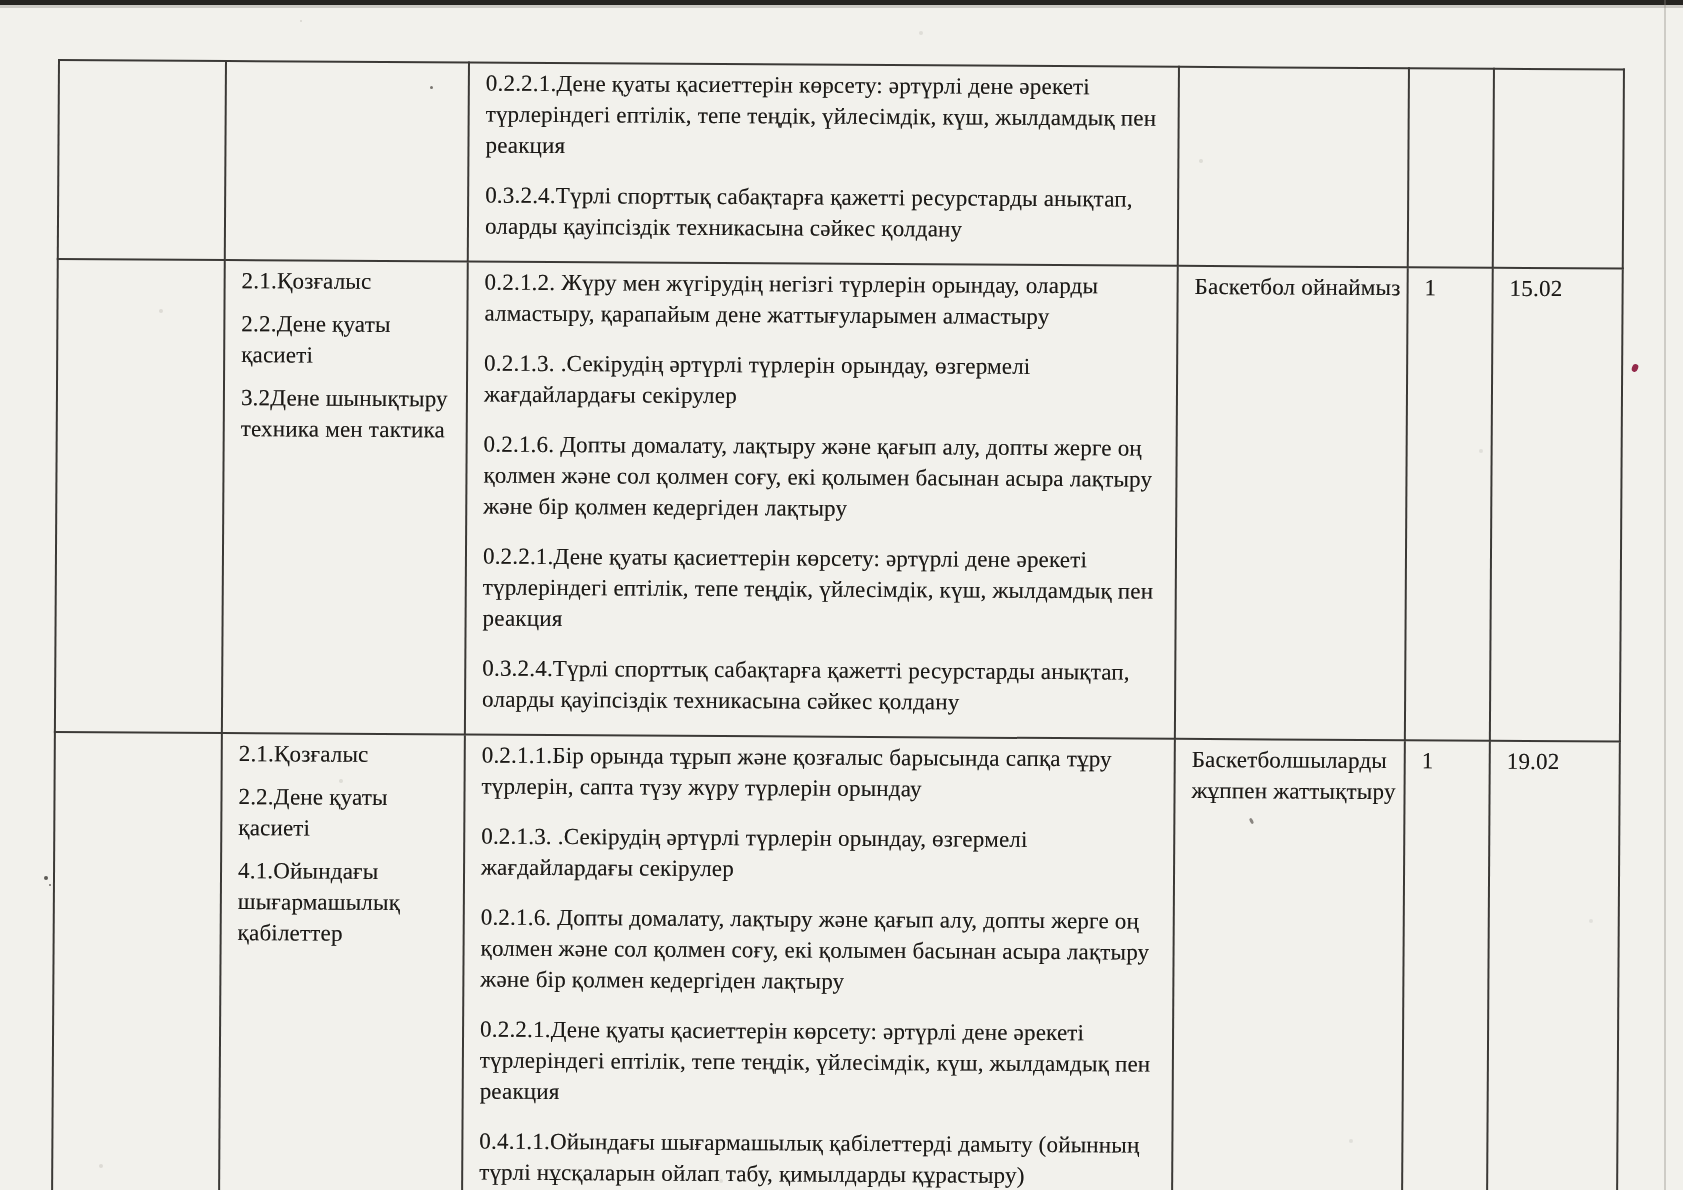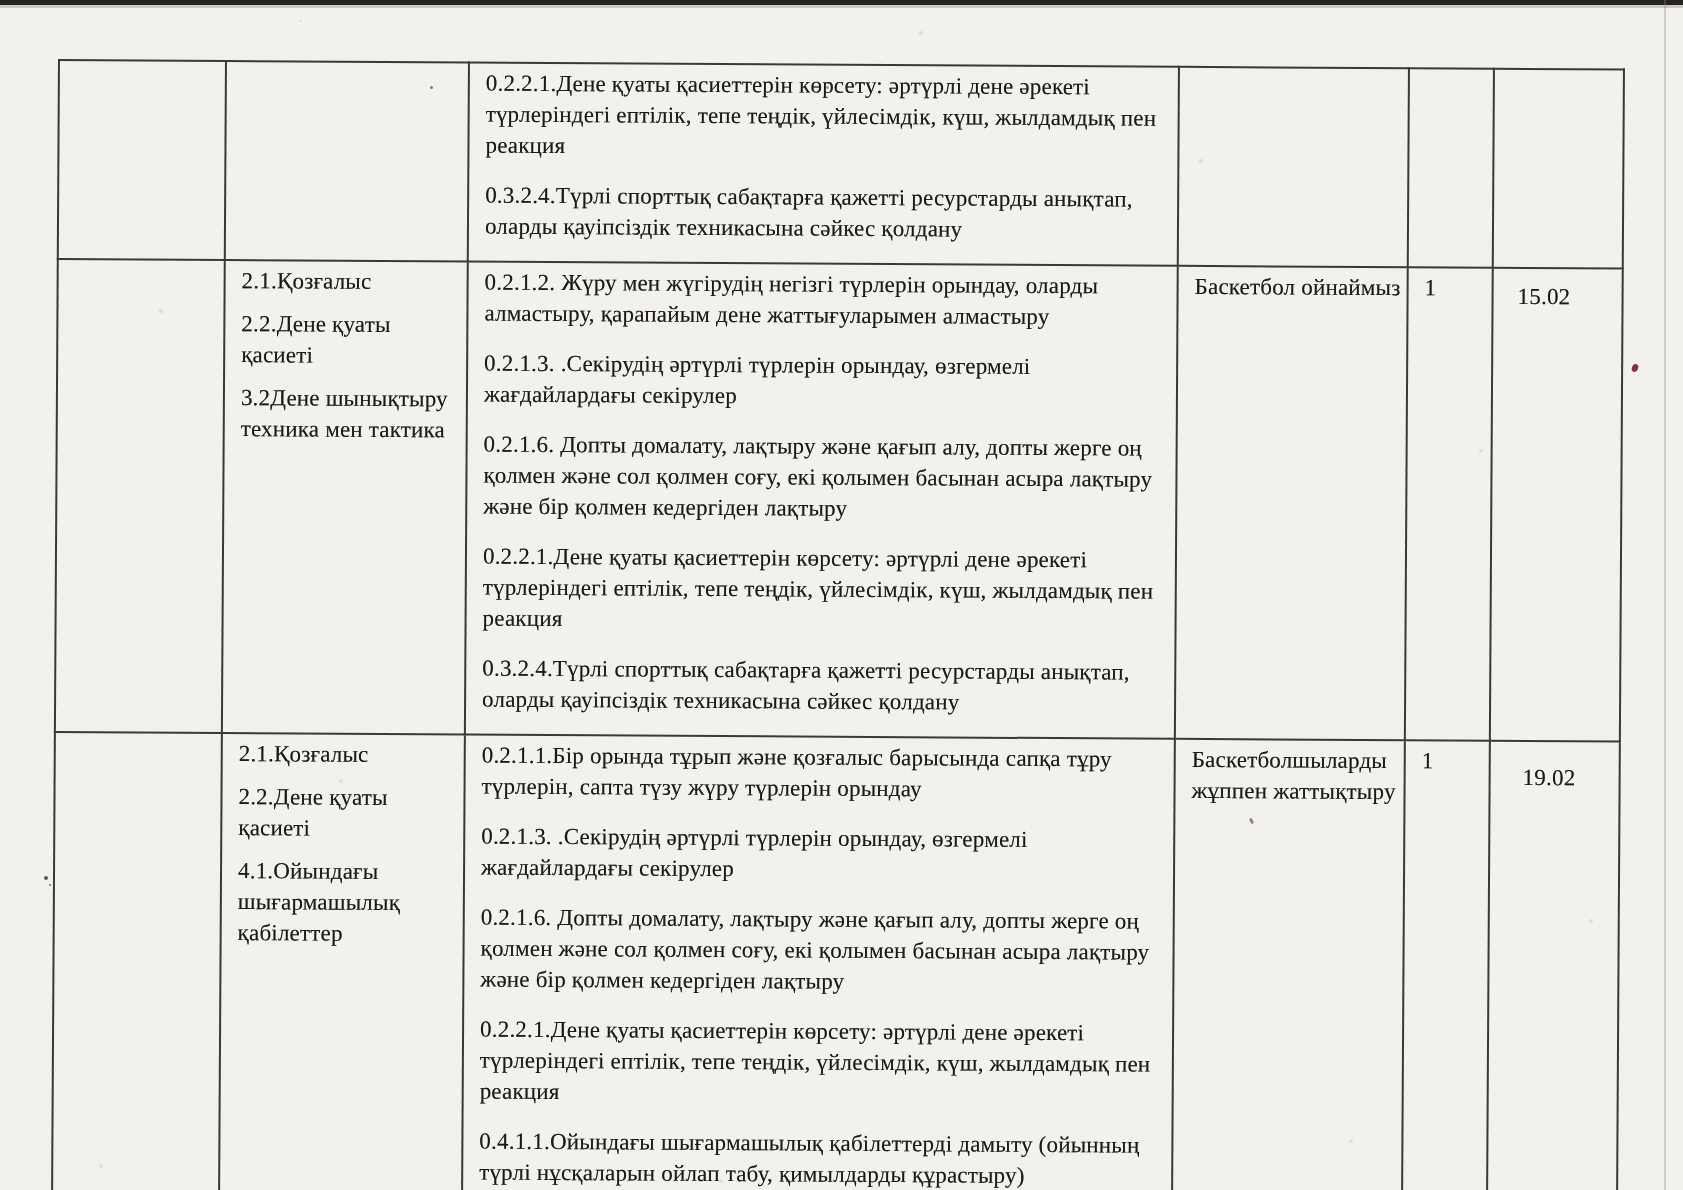--- a/index.html
+++ b/index.html
@@ -109,21 +109,21 @@
       <p>0.2.2.1.Дене қуаты қасиеттерін көрсету: әртүрлі дене әрекеті түрлеріндегі ептілік, тепе теңдік, үйлесімдік, күш, жылдамдық пен реакция</p>
       <p>0.3.2.4.Түрлі спорттық сабақтарға қажетті ресурстарды анықтап, оларды қауіпсіздік техникасына сәйкес қолдану</p>
     </td>
     <td class="c-topic">
       <p>Баскетбол ойнаймыз</p>
     </td>
     <td class="c-hours">
       <p style="margin:0">1</p>
     </td>
     <td class="c-date">
-      <p style="margin:8px">15.02</p>
+      <p style="margin:0">15.02</p>
     </td>
   </tr>
   <tr style="height:453px">
     <td class="c-empty"></td>
     <td class="c-sections">
       <p>2.1.Қозғалыс</p>
       <p>2.2.Дене қуаты қасиеті</p>
       <p>4.1.Ойындағы шығармашылық қабілеттер</p>
     </td>
     <td class="c-objectives">
@@ -133,21 +133,21 @@
       <p>0.2.2.1.Дене қуаты қасиеттерін көрсету: әртүрлі дене әрекеті түрлеріндегі ептілік, тепе теңдік, үйлесімдік, күш, жылдамдық пен реакция</p>
       <p>0.4.1.1.Ойындағы шығармашылық қабілеттерді дамыту (ойынның түрлі нұсқаларын ойлап табу, қимылдарды құрастыру)</p>
     </td>
     <td class="c-topic">
       <p>Баскетболшыларды жұппен жаттықтыру</p>
     </td>
     <td class="c-hours">
       <p style="margin:0">1</p>
     </td>
     <td class="c-date">
-      <p style="margin:16px">19.02</p>
+      <p style="margin:0">19.02</p>
     </td>
   </tr>
 </tbody>
   </table>
 
 <div class="speck red-speck"></div>
 <div class="speck ink-mark"></div>
 <div class="speck speck-a"></div>
 <div class="speck speck-b"></div>
 <div class="speck speck-c"></div>

